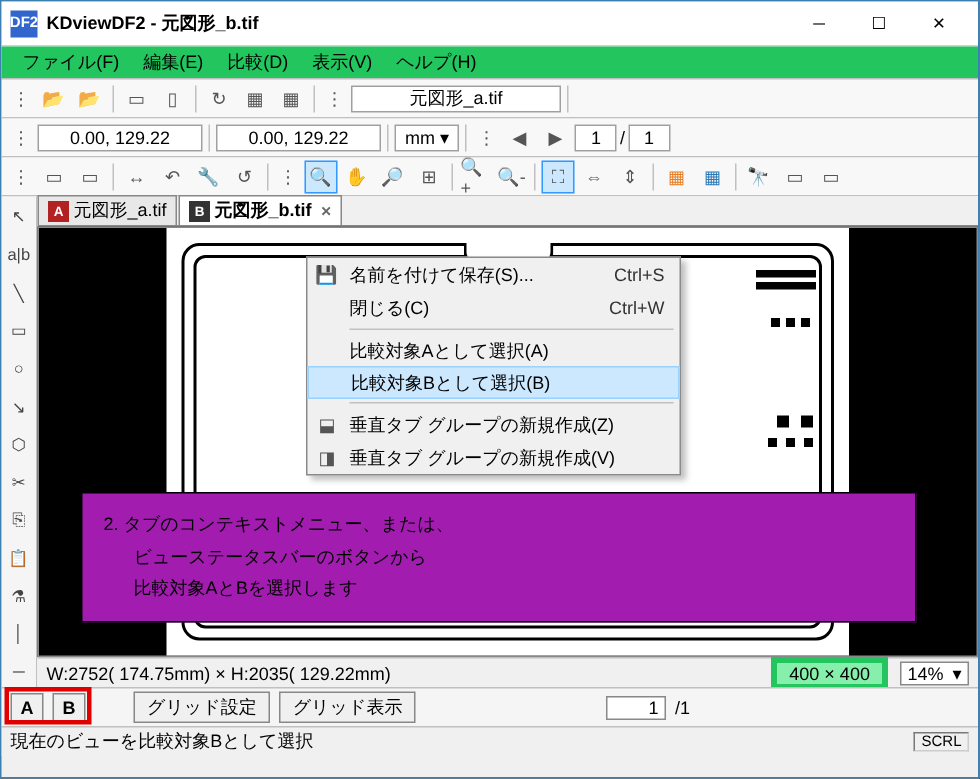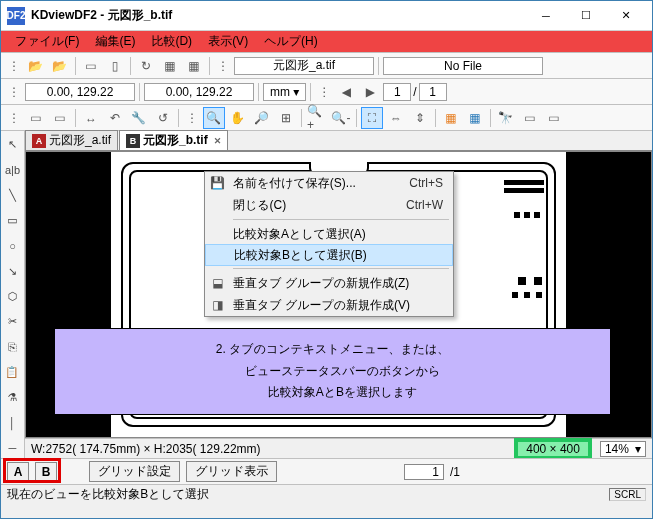--- a/index.html
+++ b/index.html
@@ -3,21 +3,21 @@
 <meta charset="utf-8">
 <style>
   * { box-sizing: border-box; margin: 0; padding: 0; font-family: "Yu Gothic UI", "Meiryo", sans-serif; font-size: 12px; }
   body { width: 653px; height: 519px; background: #f0f0f0; overflow: hidden; border: 1px solid #3c7fb1; }
   
   .titlebar { height: 30px; background:#fff; display:flex; align-items:center; padding:0 6px; border-bottom:1px solid #d0d0d0;}
   .titlebar .appicon { width:18px; height:18px; background:#3366cc; color:#fff; font-weight:bold; font-size:10px; display:inline-flex; align-items:center; justify-content:center; margin-right:6px; }
   .titlebar .title { flex:1;font-weight:bold; }
   .titlebar .winbtn { width:40px; height:26px; display:inline-flex; align-items:center; justify-content:center; font-size:11px; }
 
-  .menubar { height:22px; display:flex; align-items:center; padding:2px 6px; border-bottom:1px solid #c0c0c0; background:#ef4444;}
+  .menubar { height:22px; display:flex; align-items:center; padding:2px 6px; border-bottom:1px solid #c0c0c0; background:#22c55e;}
   .menubar .menuitem { padding:2px 8px; }
   
   .toolbar { height:26px; display:flex; align-items:center; padding:1px 4px; border-bottom:1px solid #c0c0c0; background:#f8f8f8; gap:2px;}
   .toolbar .tbtn { width:22px; height:22px; display:inline-flex; align-items:center; justify-content:center; border:1px solid transparent; color:#555;}
   .toolbar .tbtn.small{width:18px;}
   .toolbar .sep{width:1px;height:18px;background:#c0c0c0;margin:0 2px;}
   .toolbar .field{background:#fff;border:1px solid #a0a0a0;height:18px;padding:1px 6px;display:inline-flex;align-items:center;min-width:50px;}
   .toolbar .field.wide{min-width:140px;justify-content:center;}
   
   .workspace { display:flex; height:327px; position:relative;}
@@ -40,21 +40,21 @@
   .paper .sq{position:absolute;background:#000;}
   
   .ctxmenu{position:absolute;top:19px;left:178px;width:250px;background:#f0f0f0;border:1px solid #8a8a8a;box-shadow:3px 3px 4px rgba(0,0,0,.25);z-index:10;}
   .ctxmenu .mi{height:22px;display:flex;align-items:center;padding:0 8px 0 28px;position:relative;}
   .ctxmenu .mi .sc{position:absolute;right:10px;color:#333;}
   .ctxmenu .mi .icn{position:absolute;left:5px;width:16px;display:flex;justify-content:center;color:#555;}
   .ctxmenu .mdiv{height:1px;background:#c0c0c0;margin:3px 4px 3px 28px;}
   .ctxmenu .mi.hl{background:#cce8ff;border:1px solid #99d1ff;height:22px;margin:-1px 0;}
   .ctxhighlight{position:absolute;border:3px solid #e00000;pointer-events:none;}
   
-  .callout{position:absolute;top:176px;left:28px;right:40px;background:#c4b5fd;border:1px solid #000;padding:10px 14px;font-size:14px;line-height:1.8;z-index:9;text-align:center;}
+  .callout{position:absolute;top:176px;left:28px;right:40px;background:#a21caf;border:1px solid #000;padding:10px 14px;font-size:14px;line-height:1.8;z-index:9;}
   
   .viewstatus{height:20px;background:#f0f0f0;border-top:1px solid #c0c0c0;display:flex;align-items:center;padding:2px 6px;gap:8px;font-size:11px;}
   .viewstatus .zoombox{border:1px solid #888;padding:0 4px;background:#fff;display:inline-flex;align-items:center;gap:6px;}
   
   .abbar{height:26px;display:flex;align-items:center;padding:2px 6px;gap:6px;border-top:1px solid #c0c0c0;background:#f5f5f5;}
   .abbar .abtn{width:22px;height:20px;border:1px solid #888;background:#f0f0f0;display:inline-flex;align-items:center;justify-content:center;font-weight:bold;}
   .abbar .bbtn{padding:1px 8px;border:1px solid #888;background:#f0f0f0;text-align:right;}
   .abbar .pgfield{border:1px solid #888;background:#fff;padding:0 4px;width:40px;text-align:right;}
   .abhl{position:absolute;border:3px solid #e00000;pointer-events:none;}
   
@@ -88,21 +88,20 @@
   <span class="tbtn">▭</span>
   <span class="tbtn">▯</span>
   <span class="sep"></span>
   <span class="tbtn">↻</span>
   <span class="tbtn">▦</span>
   <span class="tbtn">▦</span>
   <span class="sep"></span>
   <span class="tbtn small">⋮</span>
   <span class="field wide">元図形_a.tif</span>
   <span class="sep"></span>
-  <span class="field wide" style="min-width:160px">No File</span>
 </div>
 
 <div class="toolbar">
   <span class="tbtn small">⋮</span>
   <span class="field" style="min-width:110px;justify-content:center">0.00, 129.22</span>
   <span class="sep"></span>
   <span class="field" style="min-width:110px;justify-content:center">0.00, 129.22</span>
   <span class="sep"></span>
   <span class="field" style="min-width:40px"><span>mm</span>&nbsp;▾</span>
   <span class="sep"></span>

